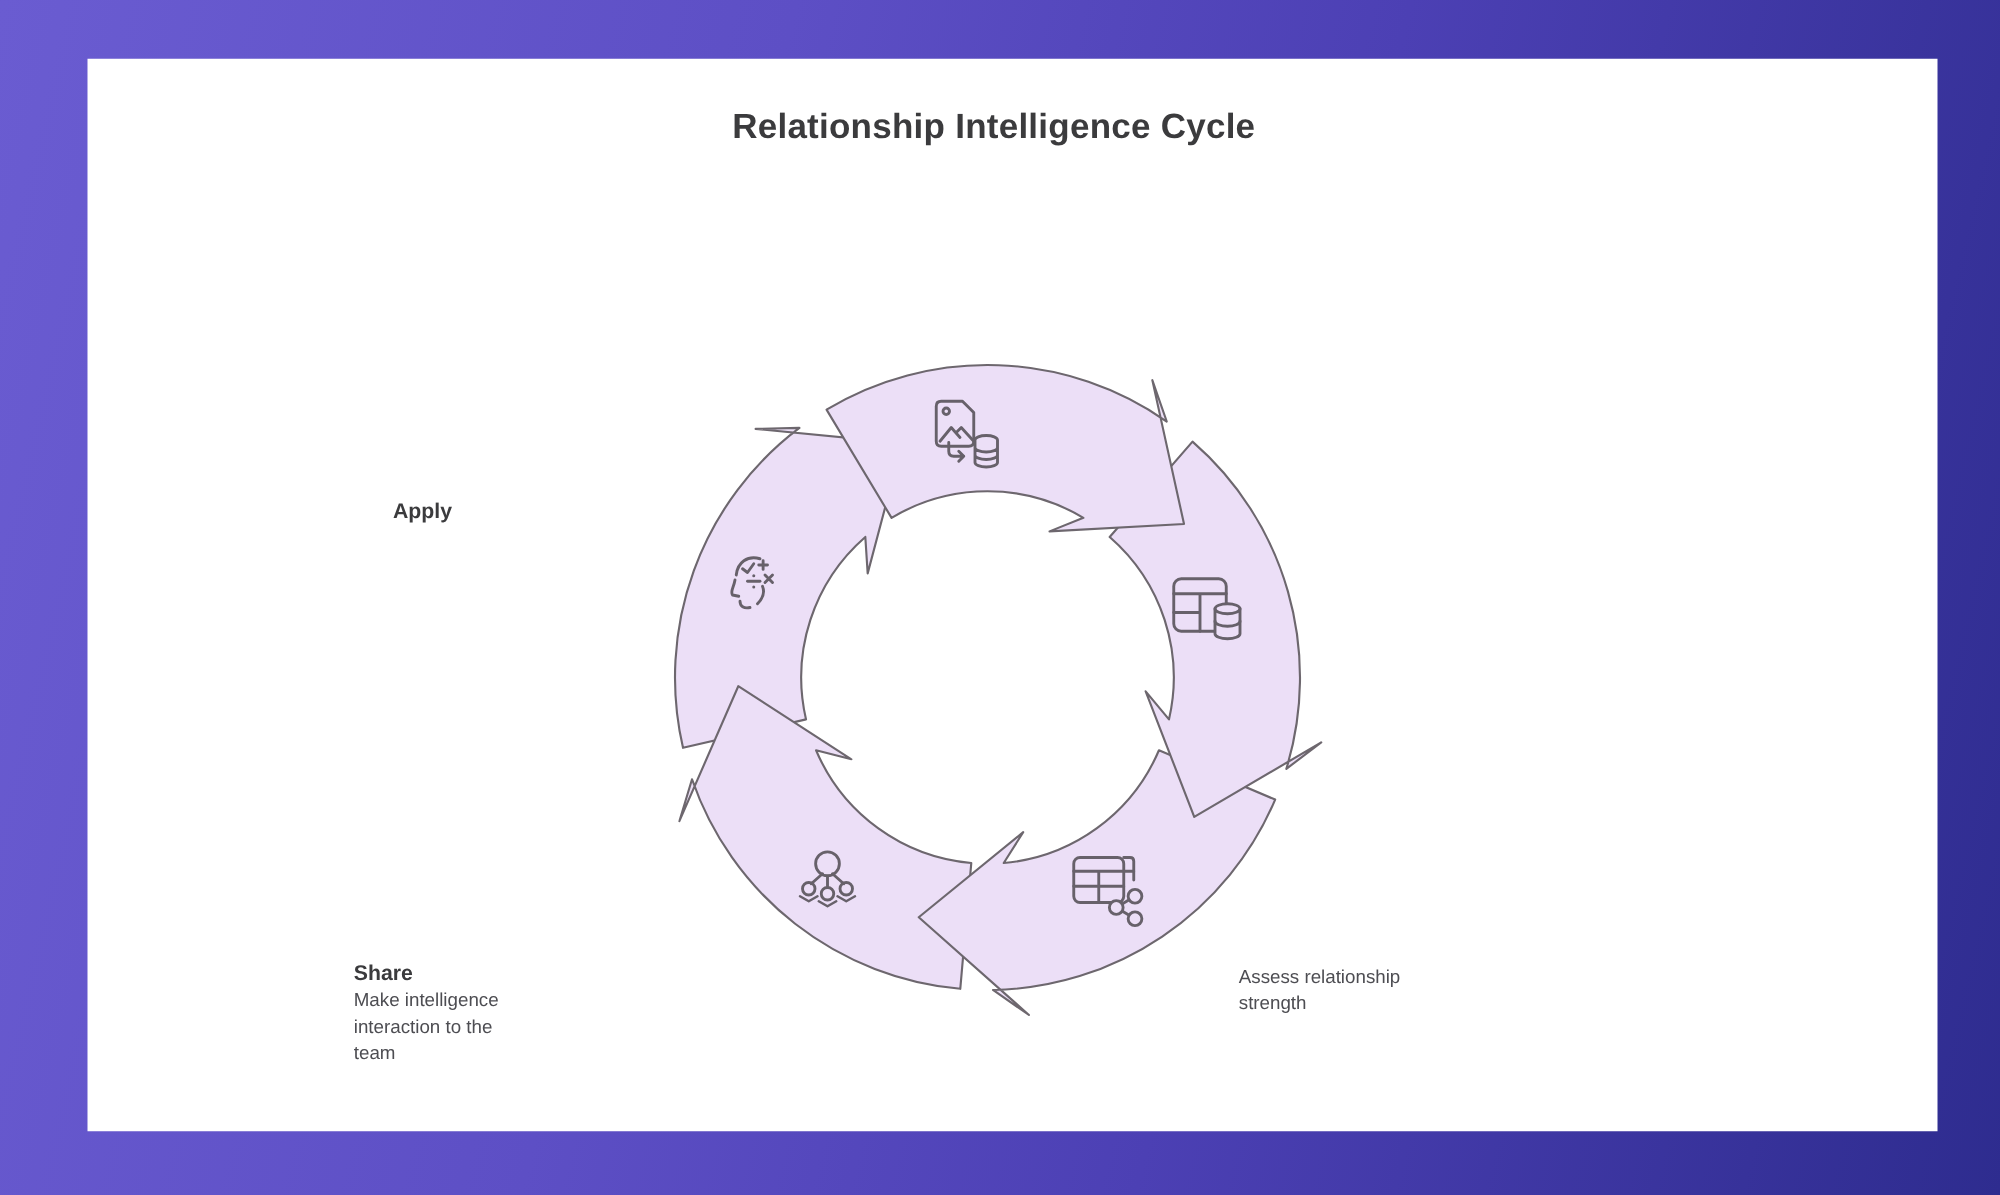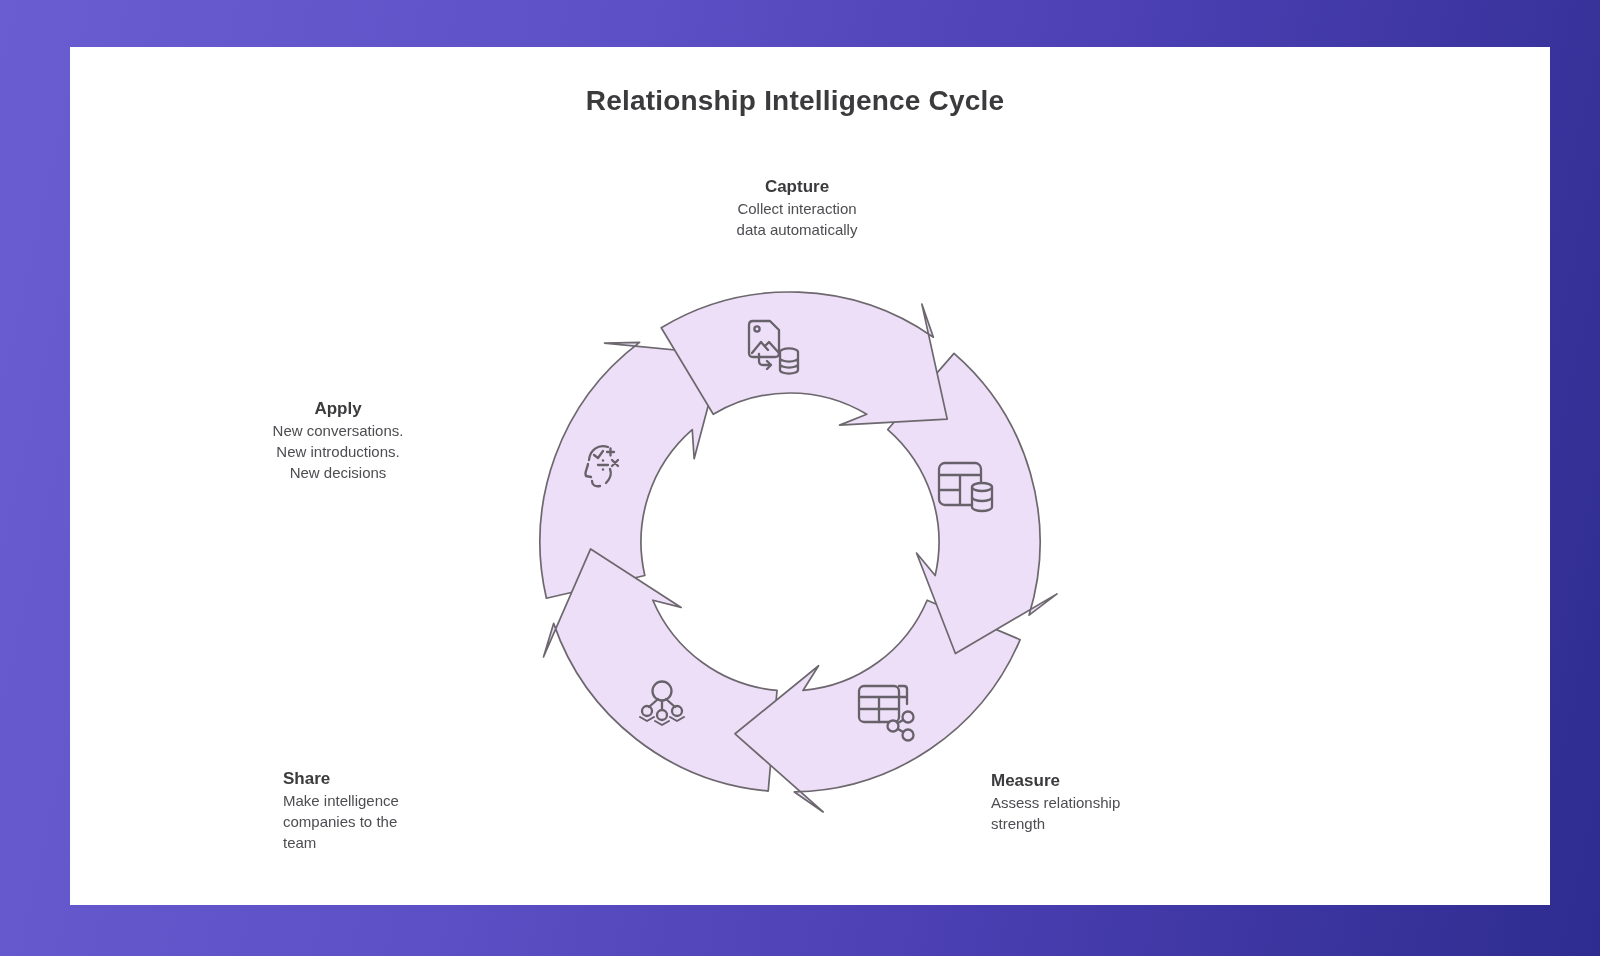--- a/index.html
+++ b/index.html
@@ -124,42 +124,33 @@
           <path d="M 4 -16 H 11 M 7.5 -19.5 V -12.5"></path>
           <path d="M -5 -3 H 5"></path>
           <circle cx="0" cy="-7.5" r="1.2" fill="#67616a" stroke="none"></circle>
           <circle cx="0" cy="1.5" r="1.2" fill="#67616a" stroke="none"></circle>
           <path d="M 9 -8 L 15 -2 M 15 -8 L 9 -2"></path>
         </g>
       </g>
     </svg>
   </div>
 
-  <div class="stage-label pos-capture">
-    <div class="stage-name">Capture</div>
-    <div class="stage-desc">Collect interaction
-data automatically</div>
-  </div>
 
   <div class="stage-label pos-connect">
   </div>
 
   <div class="stage-label pos-measure">
-    <div class="stage-name">Measure</div>
     <div class="stage-desc">Assess relationship
 strength</div>
   </div>
 
   <div class="stage-label pos-share">
     <div class="stage-name">Share</div>
     <div class="stage-desc">Make intelligence
-companies to the
+interaction to the
 team</div>
   </div>
 
   <div class="stage-label pos-apply">
     <div class="stage-name">Apply</div>
-    <div class="stage-desc">New conversations.
-New introductions.
-New decisions</div>
   </div>
 
 </div>
 
 </body></html>

